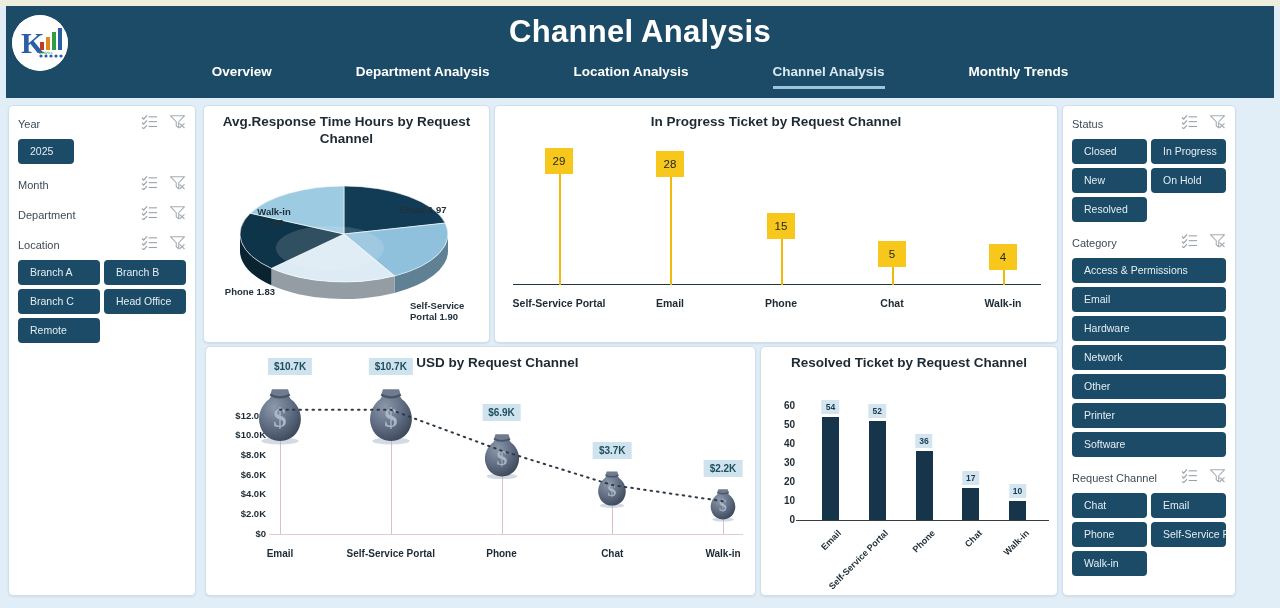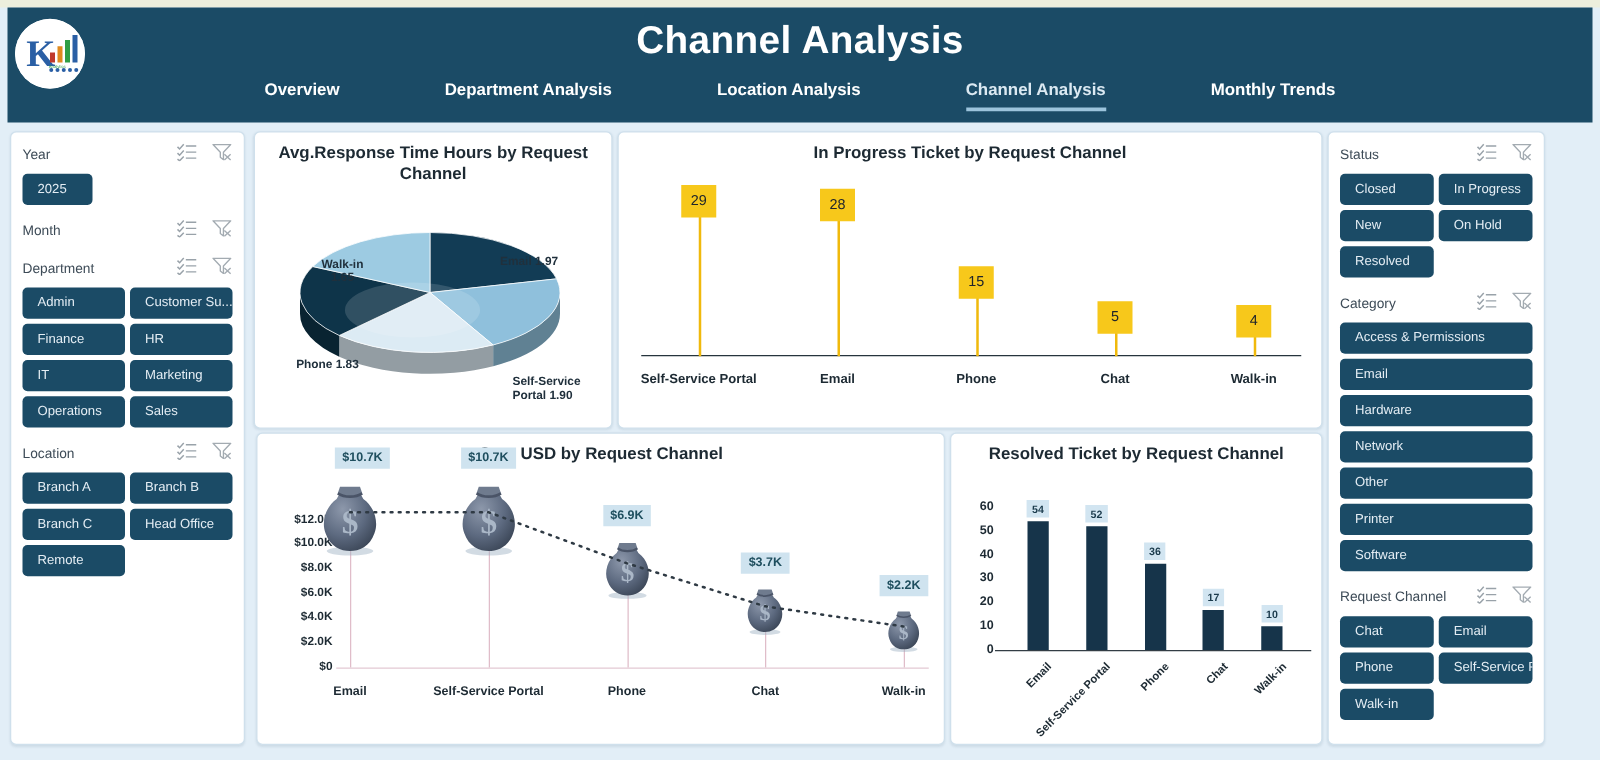--- a/index.html
+++ b/index.html
@@ -232,30 +232,20 @@
   <line x1="9" y1="3.4" x2="19" y2="3.4" stroke="#5b6a76" stroke-width="1.3"></line>
   <line x1="9" y1="9.2" x2="19" y2="9.2" stroke="#5b6a76" stroke-width="1.3"></line>
   <line x1="9" y1="15.0" x2="19" y2="15.0" stroke="#5b6a76" stroke-width="1.3"></line>
 </svg></span>
             <span><svg class="ico" viewBox="0 0 20 18">
   <path d="M1.5 2 H18.5 L11.5 9.3 V16.5 L8.5 14.2 V9.3 Z" fill="none" stroke="#6b7883" stroke-width="1.3" stroke-linejoin="round"></path>
   <line x1="12.4" y1="11.2" x2="18.4" y2="16.8" stroke="#6b7883" stroke-width="1.3"></line>
   <line x1="18.4" y1="11.2" x2="12.4" y2="16.8" stroke="#6b7883" stroke-width="1.3"></line>
 </svg></span>
           </div>
-        </div>
-        <div class="chips">
-          <div class="chip w-half" title="Admin">Admin</div>
-          <div class="chip w-half" title="Customer Su...">Customer Su...</div>
-          <div class="chip w-half" title="Finance">Finance</div>
-          <div class="chip w-half" title="HR">HR</div>
-          <div class="chip w-half" title="IT">IT</div>
-          <div class="chip w-half" title="Marketing">Marketing</div>
-          <div class="chip w-half" title="Operations">Operations</div>
-          <div class="chip w-half" title="Sales">Sales</div>
         </div>
       </div>
       <div class="slicer-group">
         <div class="slicer-head">
           <div class="slicer-title">Location</div>
           <div class="slicer-icons">
             <span><svg class="ico" viewBox="0 0 20 18">
   <path d="M1 4.2 L3 6.2 L7 1.6" fill="none" stroke="#5b6a76" stroke-width="1.4"></path>
   <path d="M1 10.2 L3 12.2 L7 7.6" fill="none" stroke="#5b6a76" stroke-width="1.4"></path>
   <path d="M1 16.0 L3 17.6 L7 13.4" fill="none" stroke="#5b6a76" stroke-width="1.4"></path>
@@ -389,21 +379,21 @@
                        L67.40549671112278,137.37156621435383 A104,48 0 0,0 190.51133513128315,144.9584029595773 Z" fill="#939da3"></path>
           <path d="M67.40549671112278,120.37156621435383 A104,48 0 0,1 36,86
                        L36,103 A104,48 0 0,0 67.40549671112278,137.37156621435383 Z" fill="#092331"></path>
           <path d="M140,86 L140,38 A104,48 0 0,1 241.26727413117675,75.06885161663378 Z" fill="#123c55" stroke="#ffffff" stroke-width="0.6"></path>
           <path d="M140,86 L241.26727413117675,75.06885161663378 A104,48 0 0,1 190.51133513128315,127.95840295957733 Z" fill="#8fc0dc" stroke="#ffffff" stroke-width="0.6"></path>
           <path d="M140,86 L190.51133513128315,127.95840295957733 A104,48 0 0,1 67.40549671112278,120.37156621435383 Z" fill="#dcebf4" stroke="#ffffff" stroke-width="0.6"></path>
           <path d="M140,86 L67.40549671112278,120.37156621435383 A104,48 0 0,1 46.2444544274848,65.2261662823682 Z" fill="#0e3449" stroke="#ffffff" stroke-width="0.6"></path>
           <path d="M140,86 L46.2444544274848,65.2261662823682 A104,48 0 0,1 139.99999999999997,38 Z" fill="#9dcbe2" stroke="#ffffff" stroke-width="0.6"></path>
           <ellipse cx="126" cy="100" rx="54.08" ry="22.080000000000002" fill="#ffffff" opacity="0.14"></ellipse>
         </svg><div class="pie-lab" style="left: 196px; top: 56px; width: 86px; text-align: left;">Email 1.97</div><div class="pie-lab" style="left: 206px; top: 152px; width: 76px; text-align: left;">Self-Service
-Portal 1.90</div><div class="pie-lab" style="left: 88px; top: 200px; width: 100px; text-align: center;">Chat 1.88</div><div class="pie-lab" style="left: -3px; top: 138px; width: 74px; text-align: center; margin-left: 24px;">Phone 1.83</div><div class="pie-lab" style="left: 34px; top: 58px; width: 72px; text-align: center;">Walk-in
+Portal 1.90</div><div class="pie-lab" style="left: 88px; top: 200px; width: 100px; text-align: center;">Chat 1.88</div><div class="pie-lab" style="left: -3px; top: 138px; width: 74px; text-align: right;">Phone 1.83</div><div class="pie-lab" style="left: 34px; top: 58px; width: 72px; text-align: center;">Walk-in
 1.65</div></div>
   </div>
 
   <div class="panel" id="panel-lolli">
     <div class="chart-title">In Progress Ticket by Request Channel</div>
     <div class="lolli-wrap" id="lolli-wrap">
       <div class="lolli-base"></div>
     <div class="lolli-col" style="left: 64px; height: 124.375px;">
           <div class="lolli-stem" style="height: 124.375px;"></div>
           <div class="lolli-badge" style="bottom: 111.375px;">29</div>

